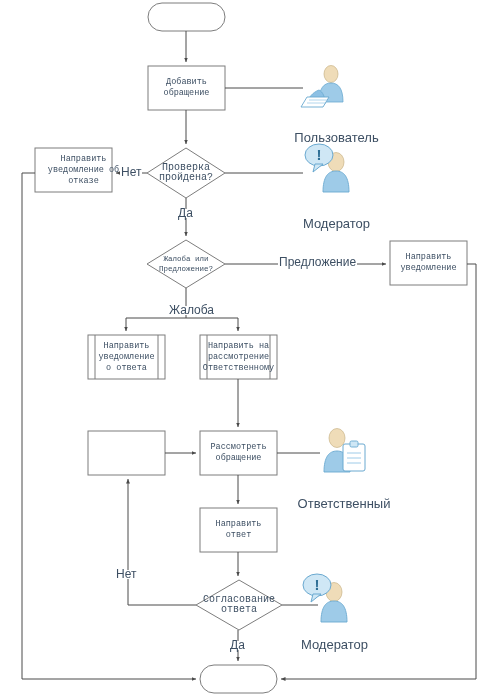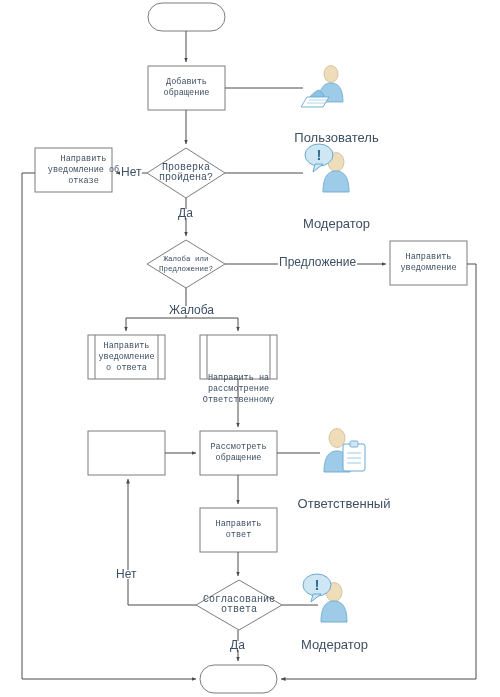--- a/index.html
+++ b/index.html
@@ -190,21 +190,21 @@
   <div class="node-text" style="left:150px;top:153px;width:72px;height:40px;font-size:10px;line-height:10px;">Проверка пройдена?</div>
 
   <div class="node-text" style="left:35px;top:148px;width:97px;height:44px;">Направить уведомление об отказе</div>
 
   <div class="node-text" style="left:150px;top:244px;width:72px;height:40px;font-size:7.5px;line-height:10px;">Жалоба или Предложение?</div>
 
   <div class="node-text" style="left:390px;top:241px;width:77px;height:44px;">Направить уведомление</div>
 
   <div class="node-text" style="left:95px;top:335px;width:63px;height:44px;">Направить уведомление о ответа</div>
 
-  <div class="node-text" style="left:207px;top:335px;width:63px;height:44px;margin-top:32px;">Направить на рассмотрение Ответственному</div>
+  <div class="node-text" style="left:207px;top:335px;width:63px;height:44px;">Направить на рассмотрение Ответственному</div>
 
 
   <div class="node-text" style="left:200px;top:431px;width:77px;height:44px;">Рассмотреть обращение</div>
 
   <div class="node-text" style="left:200px;top:508px;width:77px;height:44px;">Направить ответ</div>
 
   <div class="node-text" style="left:203px;top:585px;width:72px;height:40px;font-size:10px;line-height:10px;">Согласование ответа</div>
 
   <div class="node-text" style="left:200px;top:665px;width:77px;height:28px;"></div>
 

